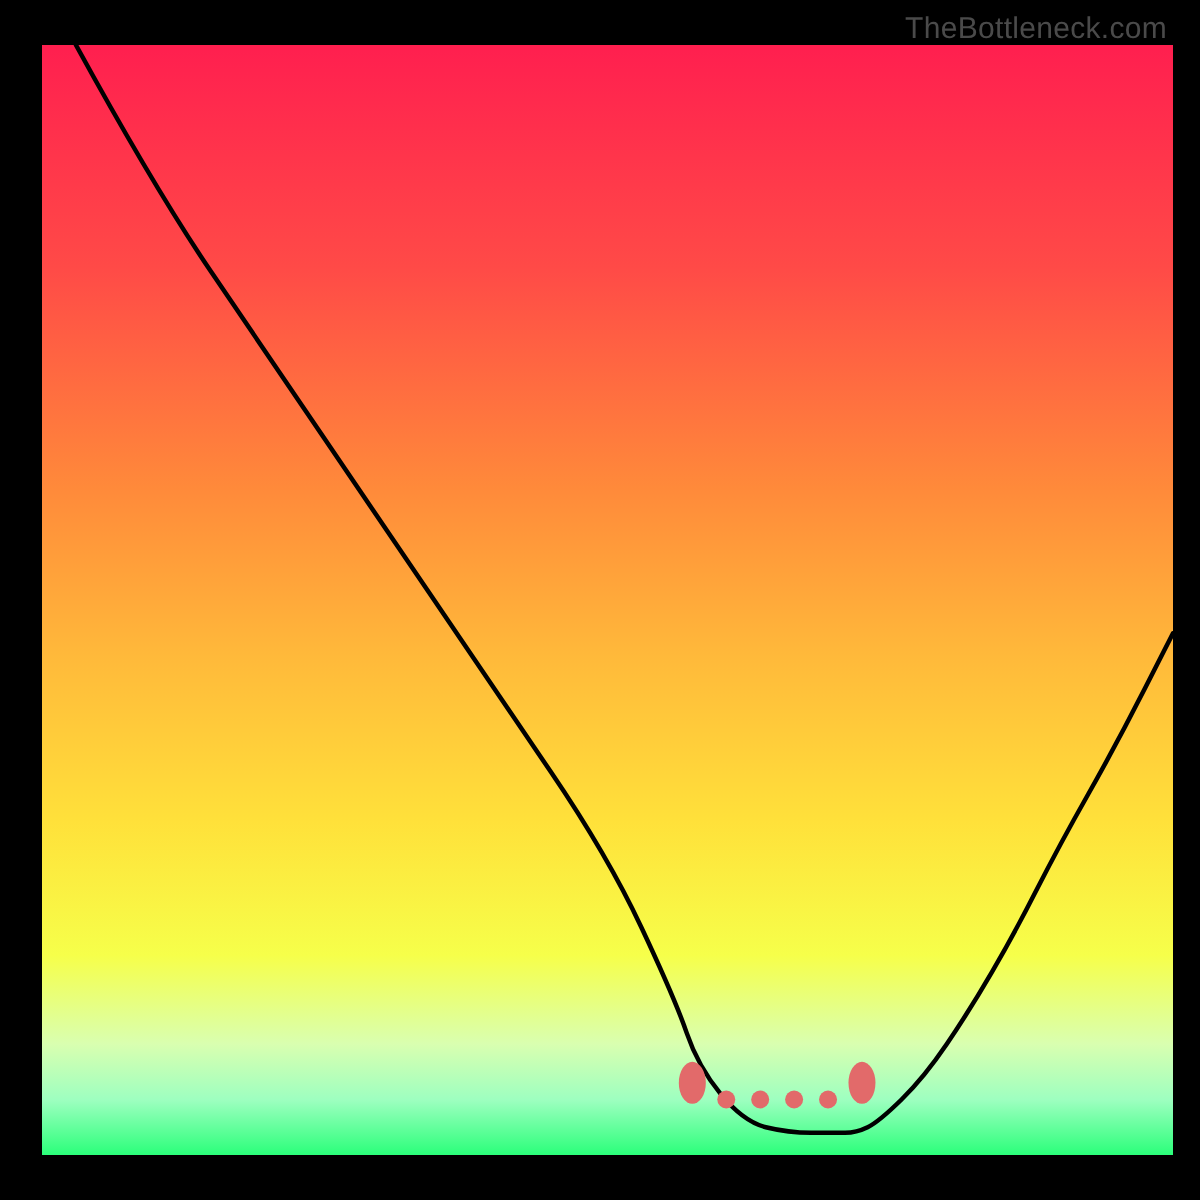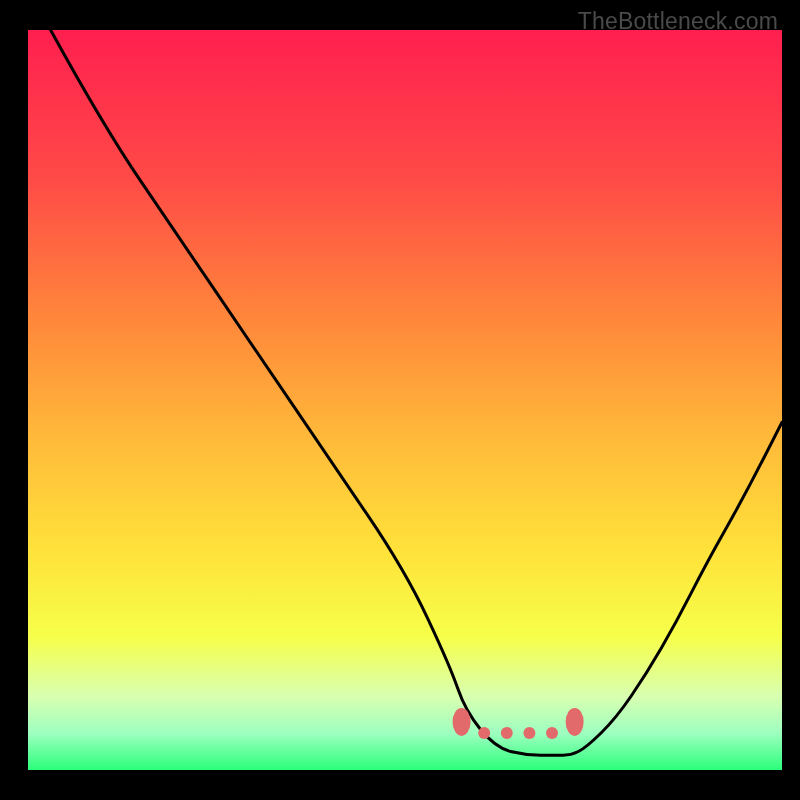--- a/index.html
+++ b/index.html
@@ -9,21 +9,21 @@
     width: 800px;
     height: 800px;
     position: relative;
     font-family: Arial, Helvetica, sans-serif;
   }
   .watermark {
     position: absolute;
     top: 8px;
     right: 22px;
     color: #4a4a4a;
-    font-size: 23px;
+    font-size: 20px;
     font-weight: 400;
     letter-spacing: 0.2px;
     z-index: 10;
   }
   .chart-wrap {
     position: absolute;
     left: 0;
     top: 0;
     width: 800px;
     height: 800px;

